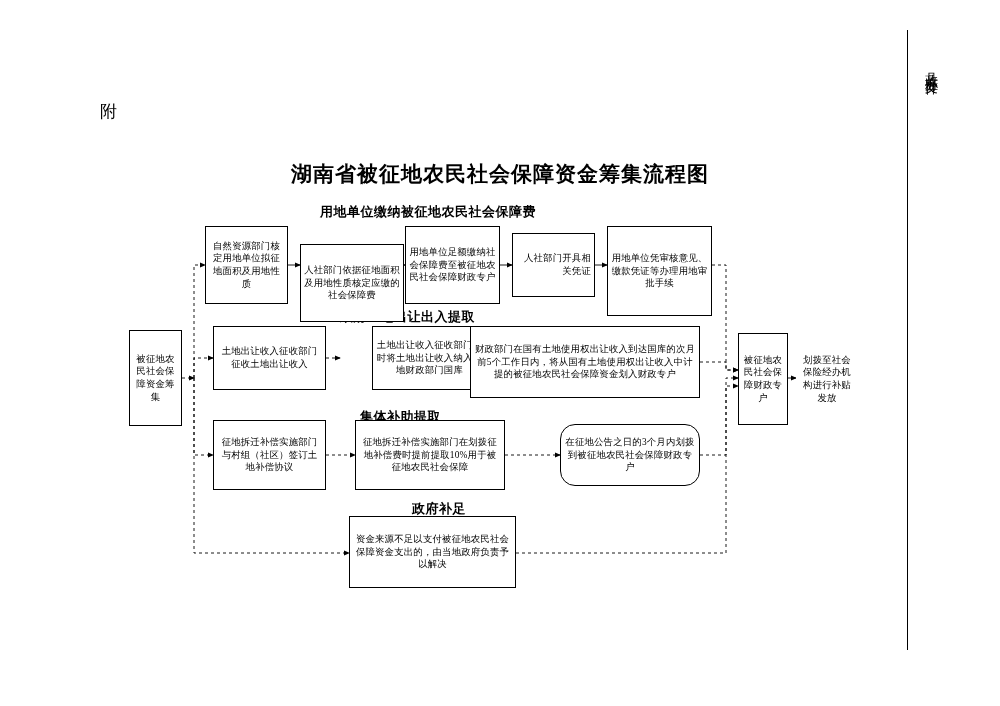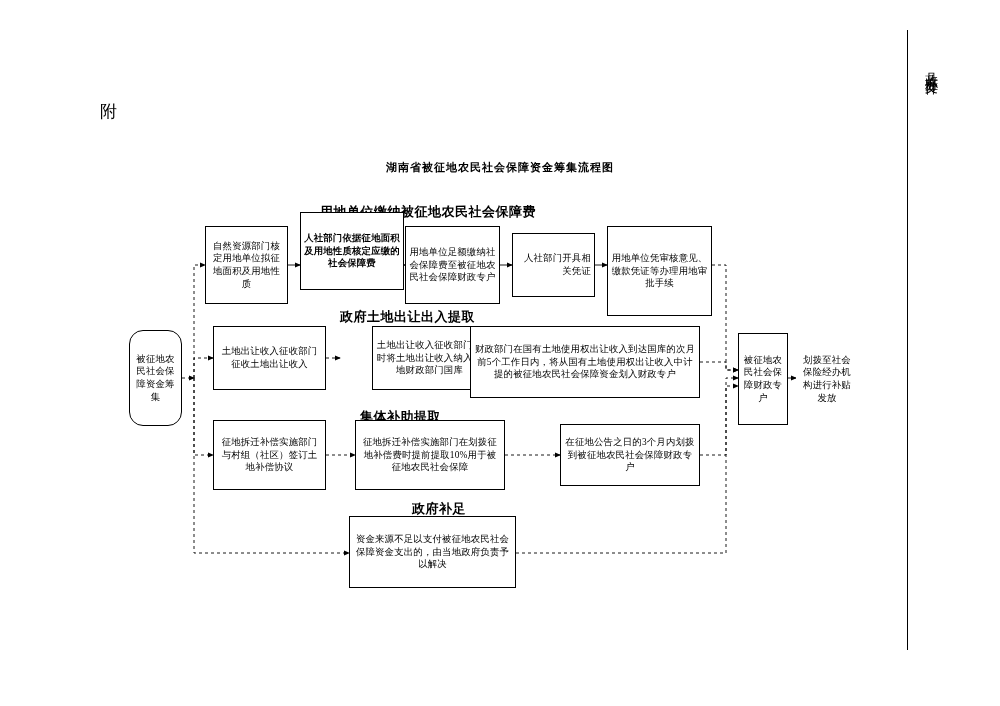--- a/index.html
+++ b/index.html
@@ -46,21 +46,21 @@
     position: absolute;
     left: 100px;
     top: 100px;
     font-size: 17px;
   }
   .title {
     position: absolute;
     left: 0; right: 0;
     top: 160px;
     text-align: center;
-    font-size: 11px;
+    font-size: 21px;
     font-weight: bold;
     letter-spacing: 1px;
   }
   .flow {
     position: absolute;
     left: 0; top: 0;
     width: 1000px;
     height: 706px;
   }
   .box {
@@ -140,28 +140,28 @@
 
         <path d="M788,378 L796,378"></path>
       </g>
     </svg>
 
     <div class="section-label" style="left:320px; top:203px;">用地单位缴纳被征地农民社会保障费</div>
     <div class="section-label" style="left:340px; top:308px;">政府土地出让出入提取</div>
     <div class="section-label" style="left:360px; top:408px;">集体补助提取</div>
     <div class="section-label" style="left:412px; top:500px;">政府补足</div>
 
-    <div class="box" style="left:129px; top:330px; width:53px; height:96px;border-radius:14px;">
+    <div class="box" style="left:129px; top:330px; width:53px; height:96px;">
       <span>被征地农民社会保障资金筹集</span>
     </div>
 
     <div class="box" style="left:205px; top:226px; width:83px; height:78px;">
       <span>自然资源部门核定用地单位拟征地面积及用地性质</span>
     </div>
-    <div class="box" style="left:300px; top:212px; width:104px; height:78px;font-weight:bold;">
+    <div class="box" style="left:300px; top:244px; width:104px; height:78px;">
       <span>人社部门依据征地面积及用地性质核定应缴的社会保障费</span>
     </div>
     <div class="box" style="left:405px; top:226px; width:95px; height:78px;align-items:center;">
       <span>用地单位足额缴纳社会保障费至被征地农民社会保障财政专户</span>
     </div>
     <div class="box" style="left:512px; top:233px; width:83px; height:64px;text-align:right;">
       <span>人社部门开具相关凭证</span>
     </div>
     <div class="box" style="left:607px; top:226px; width:105px; height:90px;">
       <span>用地单位凭审核意见、缴款凭证等办理用地审批手续</span>
@@ -176,21 +176,21 @@
     <div class="box" style="left:470px; top:326px; width:230px; height:72px;">
       <span>财政部门在国有土地使用权出让收入到达国库的次月前5个工作日内，将从国有土地使用权出让收入中计提的被征地农民社会保障资金划入财政专户</span>
     </div>
 
     <div class="box" style="left:213px; top:420px; width:113px; height:70px;">
       <span>征地拆迁补偿实施部门与村组（社区）签订土地补偿协议</span>
     </div>
     <div class="box" style="left:355px; top:420px; width:150px; height:70px;">
       <span>征地拆迁补偿实施部门在划拨征地补偿费时提前提取10%用于被征地农民社会保障</span>
     </div>
-    <div class="box" style="left:560px; top:424px; width:140px; height:62px;">
+    <div class="box" style="left:560px; top:424px; width:140px; height:62px;border-radius:15px;">
       <span>在征地公告之日的3个月内划拨到被征地农民社会保障财政专户</span>
     </div>
 
     <div class="box" style="left:349px; top:516px; width:167px; height:72px;">
       <span>资金来源不足以支付被征地农民社会保障资金支出的，由当地政府负责予以解决</span>
     </div>
 
     <div class="box" style="left:738px; top:333px; width:50px; height:92px;">
       <span>被征地农民社会保障财政专户</span>
     </div>

